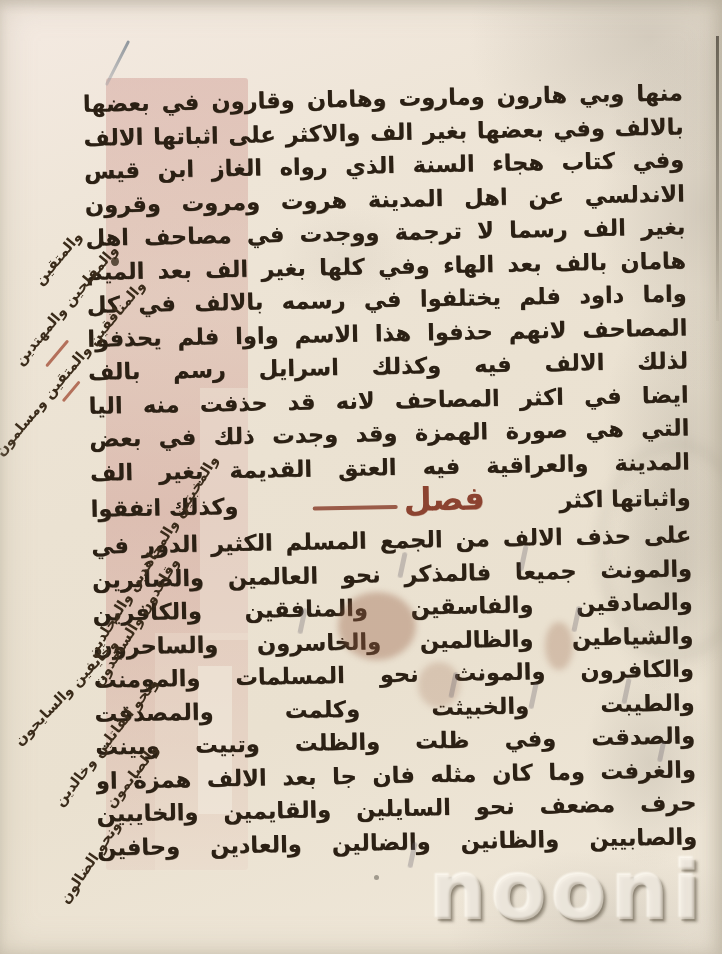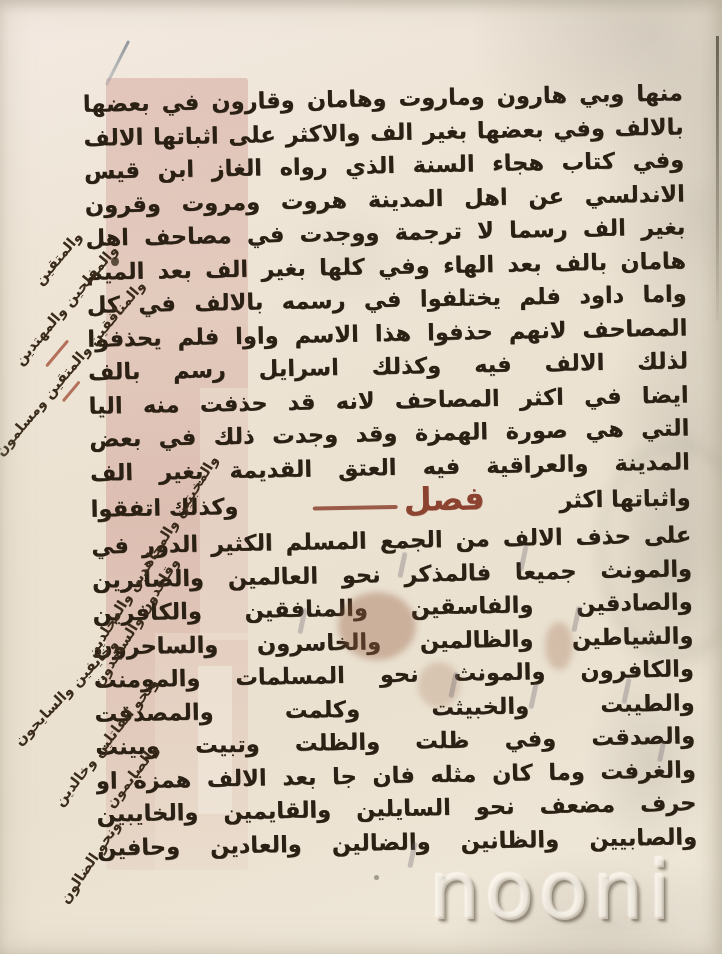--- a/index.html
+++ b/index.html
@@ -79,21 +79,21 @@
   .mn3{left:70px; top:368px; --r:-50deg;}
   .mn4{left:152px;top:556px; --r:-58deg;}
   .mn5{left:136px;top:622px; --r:-58deg;}
   .mn6{left:66px; top:692px; --r:-46deg;}
   .mn7{left:106px;top:742px; --r:-52deg;}
   .mn8{left:132px;top:776px; --r:-52deg;}
   .mn9{left:90px; top:862px; --r:-56deg;}
   
   .watermark{
     position:absolute;left:430px;top:852px;z-index:2;
-    font-family:"DejaVu Sans",sans-serif;font-weight:normal;
+    font-family:"DejaVu Sans",sans-serif;font-weight:bold;
     font-size:80px;letter-spacing:5px;line-height:80px;
     color:rgba(240,234,222,.55);
     text-shadow:-2px -2px 2px rgba(255,252,245,.75), 3px 3px 3px rgba(112,102,85,.55), 1px 2px 1px rgba(112,102,85,.35);
     white-space:nowrap;
   }
 </style>
 </head>
 <body>
 
 <div id="page">

